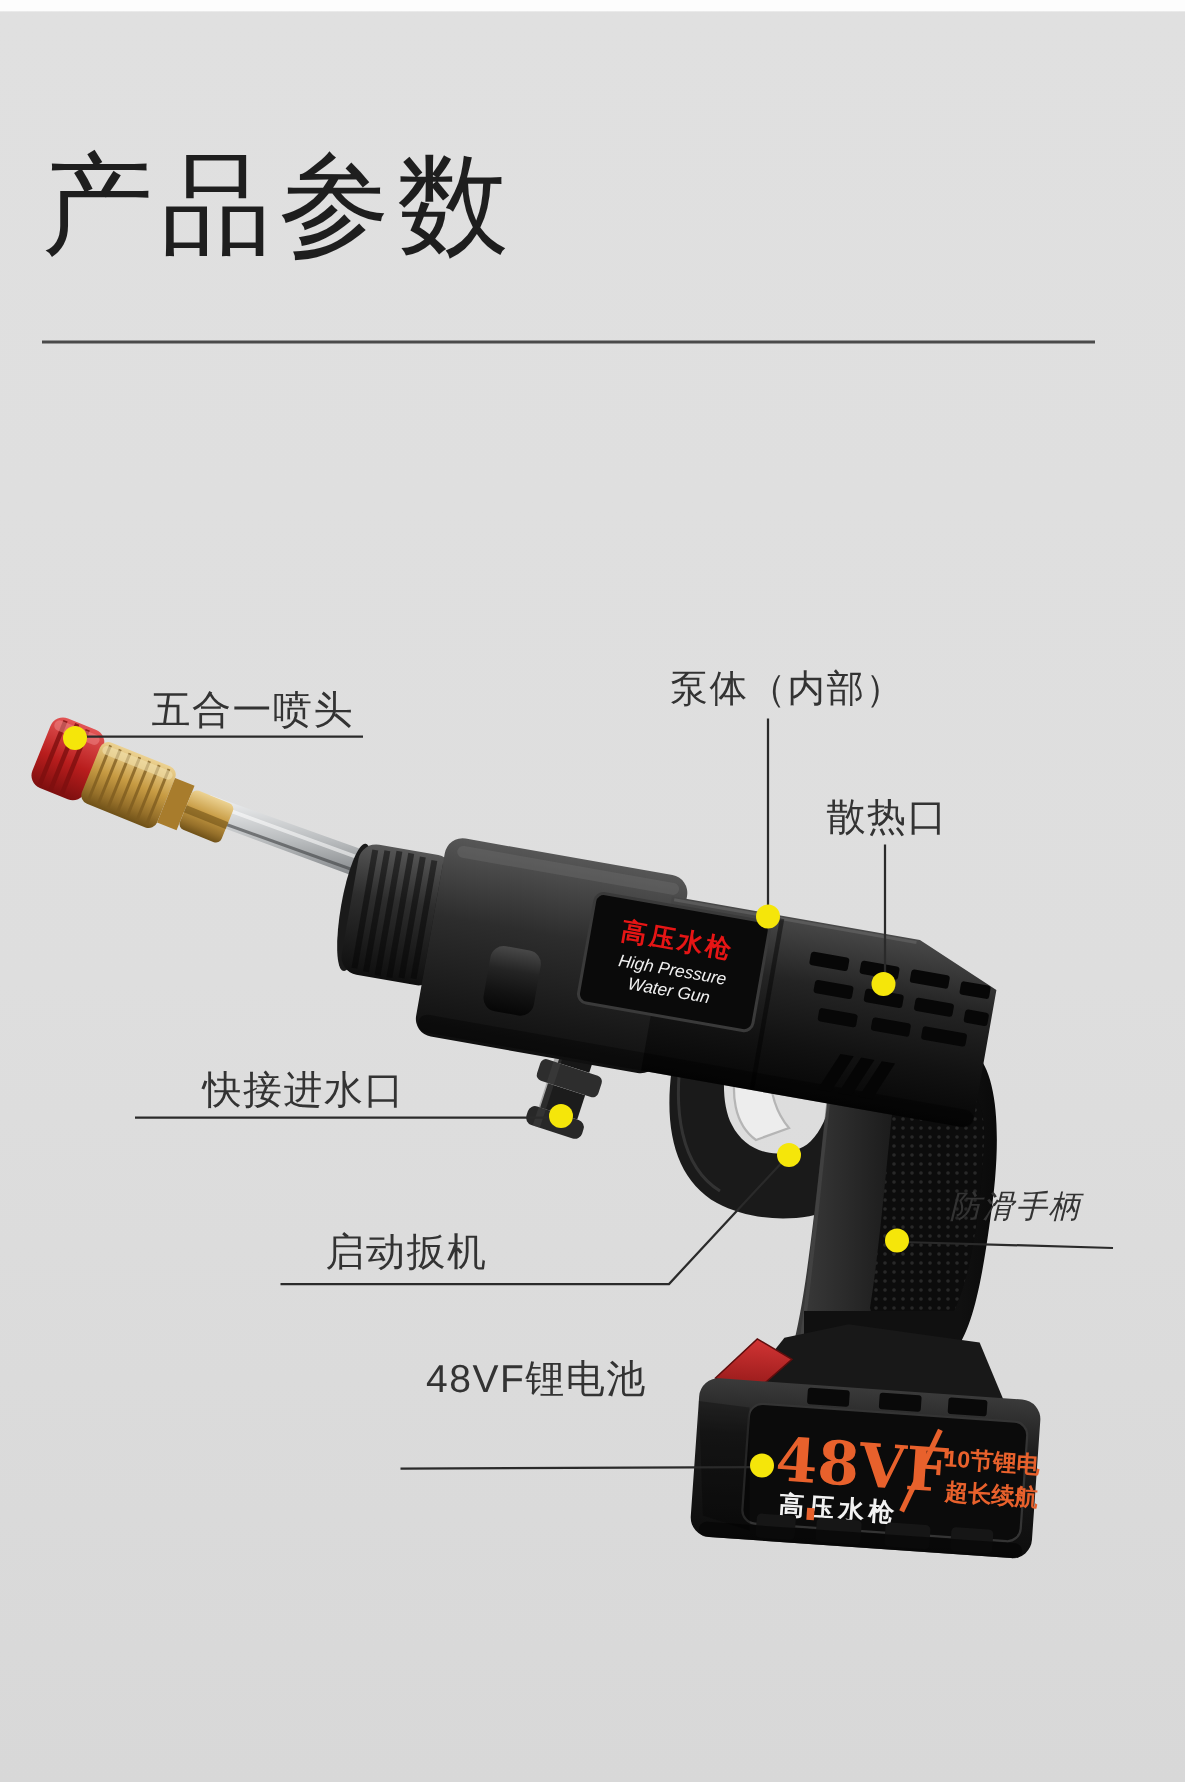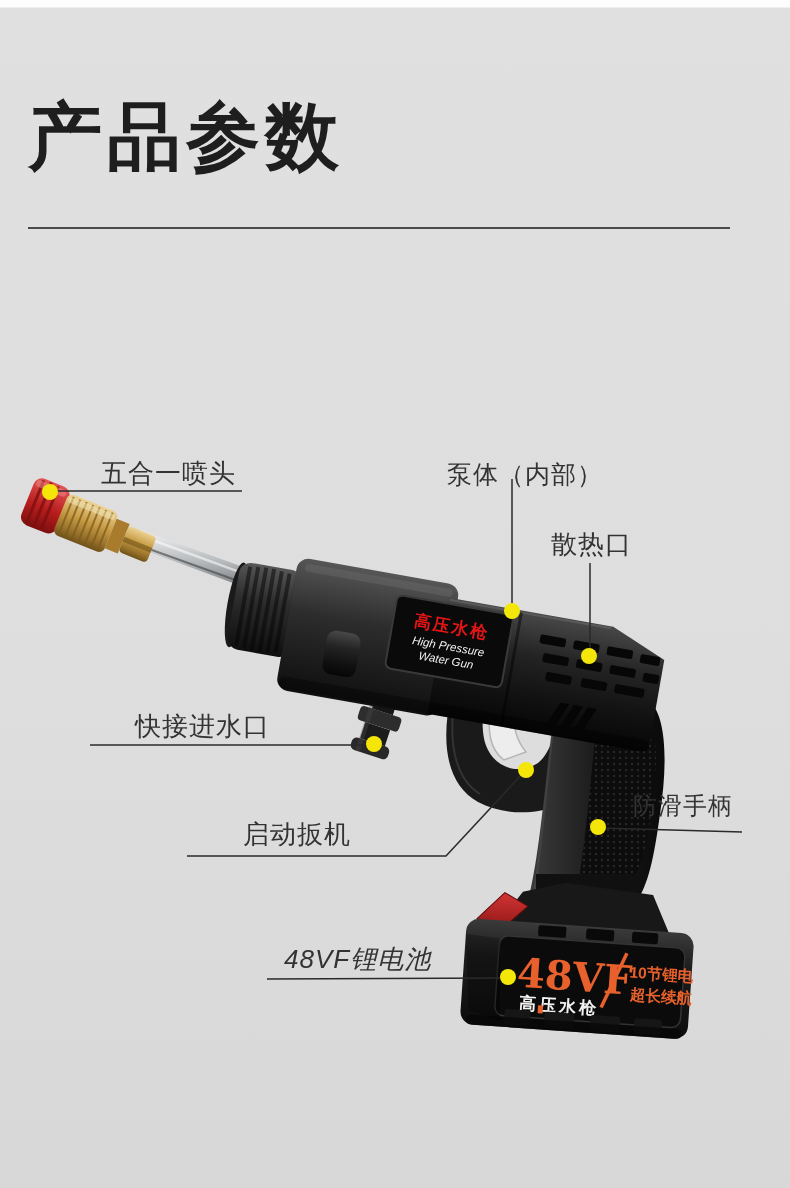--- a/index.html
+++ b/index.html
@@ -6,39 +6,39 @@
   .canvas{
     position:relative;
     width:790px;height:1188px;
     margin:0 auto;
     overflow:hidden;
     background:linear-gradient(180deg,#fdfdfd 0px,#fdfdfd 7px,#e0e0e0 8px,#dedede 55%,#d8d8d8 100%);
     font-family:"Liberation Sans",sans-serif;
   }
   .page-title{
     position:absolute;left:28px;top:100px;
-    font-size:74px;font-weight:700;color:#1e1e1e;
+    font-size:74px;font-weight:400;color:#1e1e1e;
     letter-spacing:5px;line-height:1;
   }
   .title-rule{
     position:absolute;left:28px;top:227px;width:702px;height:2px;
     background:#4a4a4a;
   }
   .product-svg{position:absolute;left:0;top:0;z-index:1;}
   .callout-label{
     position:absolute;z-index:2;
     font-size:26px;color:#333;letter-spacing:1px;white-space:nowrap;
   }
   .lbl-nozzle {left:101px;top:456px;}
-  .lbl-pump   {left:447px;top:442px;font-size:25px;margin-top:16px;}
+  .lbl-pump   {left:447px;top:442px;font-size:25px;}
   .lbl-vent   {left:551px;top:527px;font-family:Liberation Serif, serif;}
   .lbl-inlet  {left:135px;top:709px;}
-  .lbl-trigger{left:217px;top:817px;margin-left:26px;}
-  .lbl-handle {left:633px;top:790px;font-size:24px;}
-  .lbl-battery{left:284px;top:942px;font-style:italic;}
+  .lbl-trigger{left:217px;top:817px;}
+  .lbl-handle {left:633px;top:790px;font-size:21px;font-style:italic;}
+  .lbl-battery{left:284px;top:902px;}
 </style>
 </head>
 <body>
 
 <div class="canvas">
 
   <div class="page-title">产品参数</div>
   <div class="title-rule"></div>
 
   <svg class="product-svg" width="790" height="1188" viewBox="0 0 790 1188">

